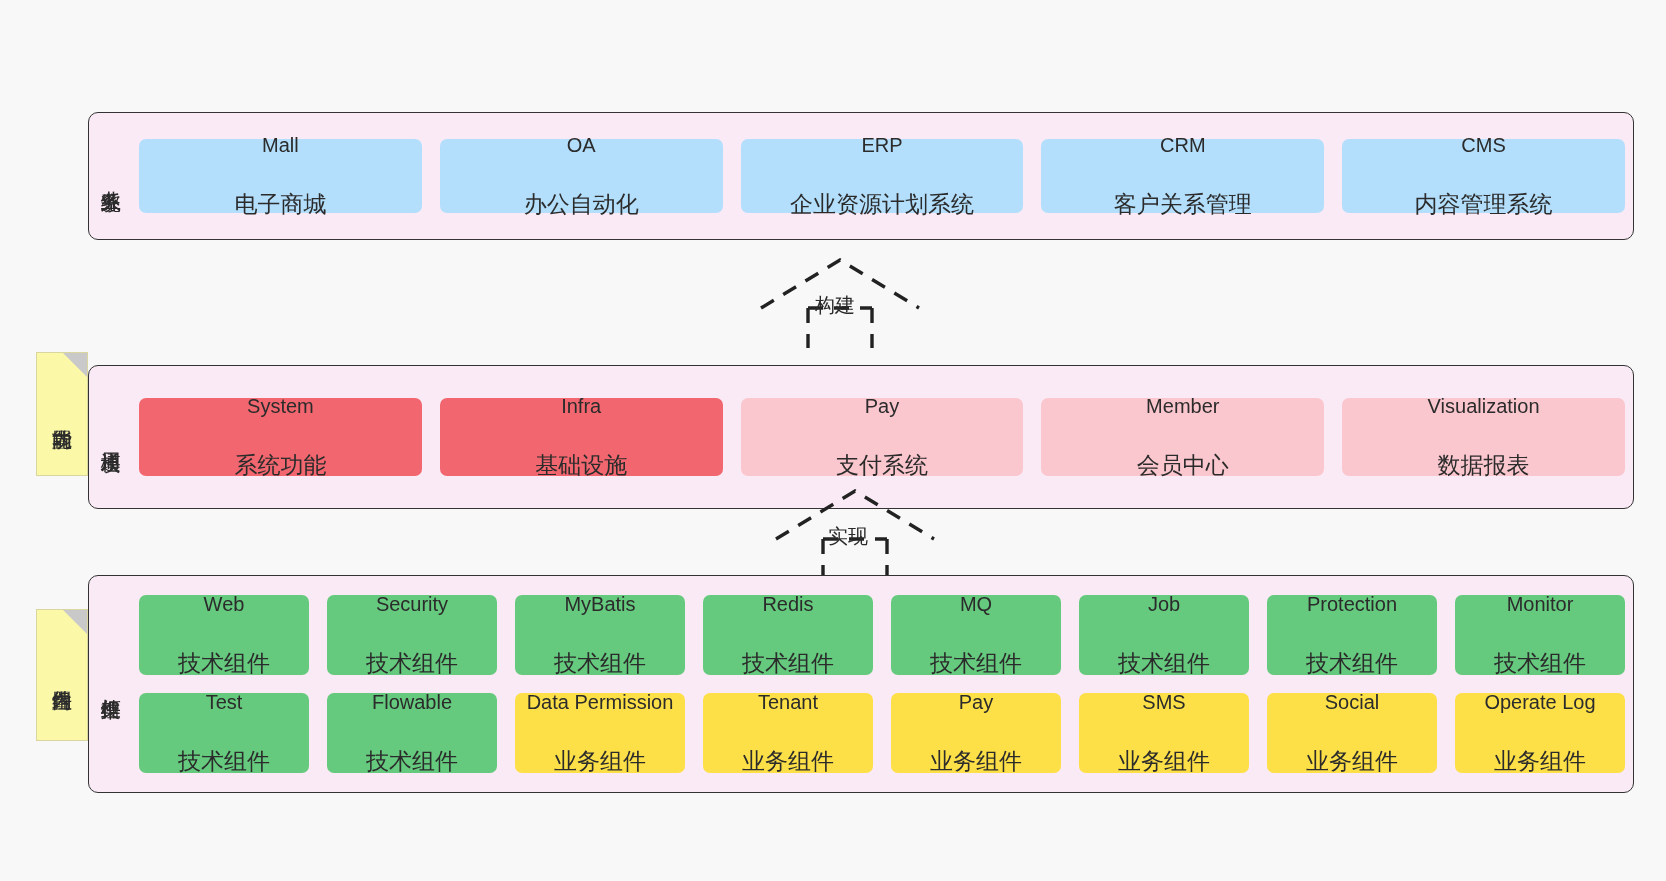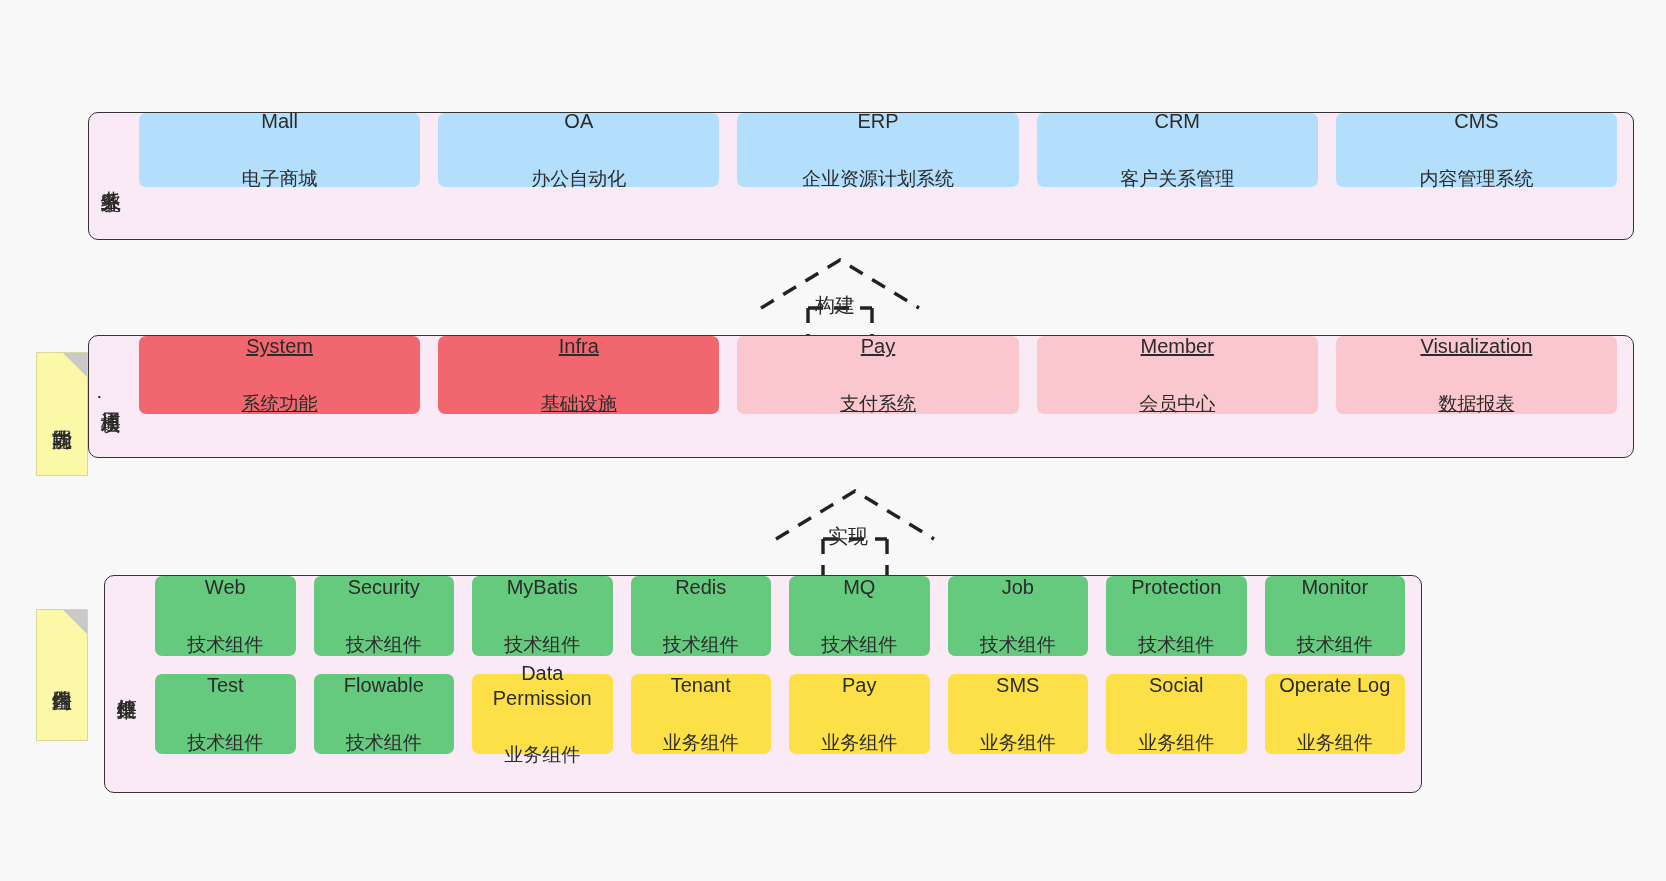--- a/index.html
+++ b/index.html
@@ -39,22 +39,22 @@
     letter-spacing: 0.5px;
     writing-mode: vertical-rl;
     text-orientation: upright;
     white-space: nowrap;
     color: #2b2b2b;
   }
   .band-body {
     flex: 1 1 auto;
     display: flex;
     flex-direction: column;
-    justify-content: flex-start;
-    padding: 0 16px 0 6px;
+    justify-content: center;
+    padding: 0 8px 0 6px;
     gap: 18px;
   }
   .row {
     display: flex;
     gap: 18px;
     align-items: stretch;
   }
 
   
   .card {
@@ -65,36 +65,36 @@
     flex-direction: column;
     align-items: center;
     justify-content: center;
     text-align: center;
     line-height: 1.26;
     padding: 6px 4px;
     box-sizing: border-box;
     color: #2b2b2b;
   }
   .card .t1 { font-size: 20px; }
-  .card .t2 { font-size: 19px; margin-top: 32px; }
+  .card .t2 { font-size: 23px; margin-top: 32px; }
 
   .blue  { background: #b3dffc; }
   .red   { background: #f2676f; }
   .pink  { background: #fbc7cf; }
   .green { background: #65c97e; }
   .lgreen{ background: #fde047; }
 
   
   #band-business { left: 88px; top: 112px; width: 1546px; height: 128px; }
   #band-business .card { height: 74px; }
 
-  #band-modules { left: 88px; top: 335px; width: 1546px; height: 123px; text-decoration: underline; }
+  #band-modules { left: 88px; top: 365px; width: 1546px; height: 144px; }
   #band-modules .card { height: 78px; }
 
-  #band-framework { left: 104px; top: 575px; width: 1318px; height: 218px; }
+  #band-framework { left: 88px; top: 575px; width: 1546px; height: 218px; }
   #band-framework .card { height: 80px; }
 
   
   .note {
     position: absolute;
     width: 52px;
     background: #fbf8a8;
     border: 1px solid #d9d6a0;
     box-sizing: border-box;
     display: flex;

